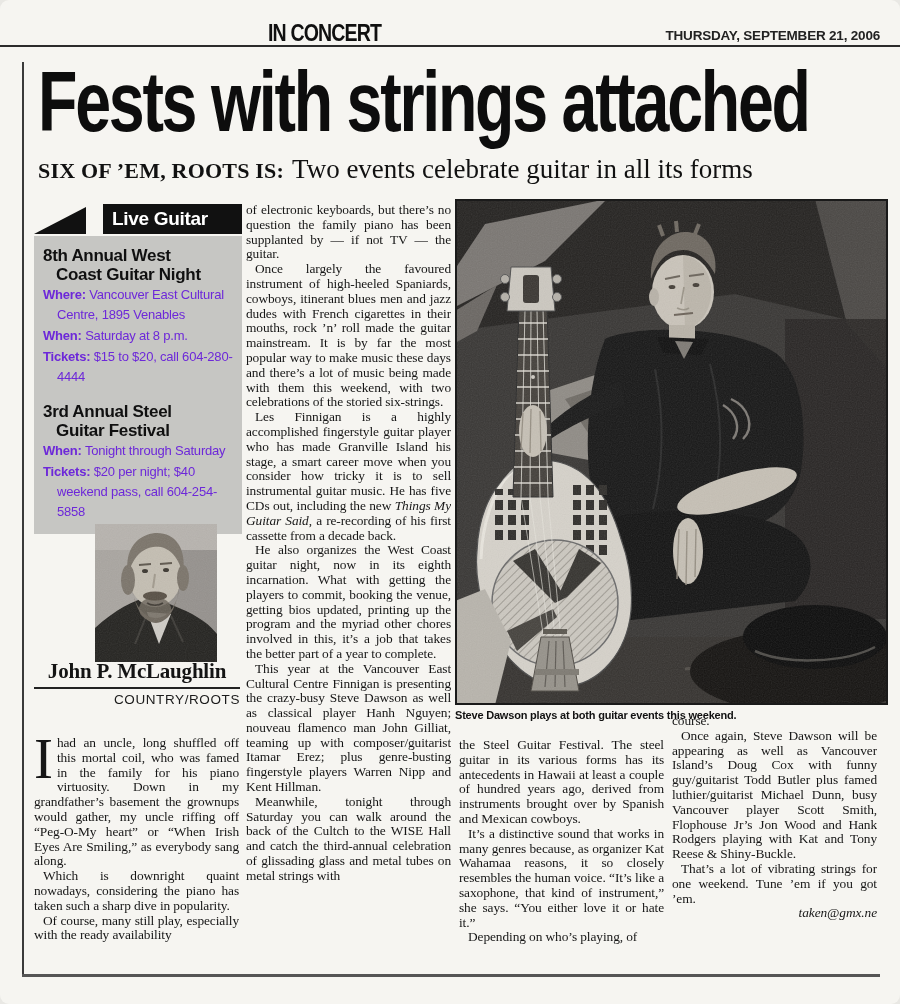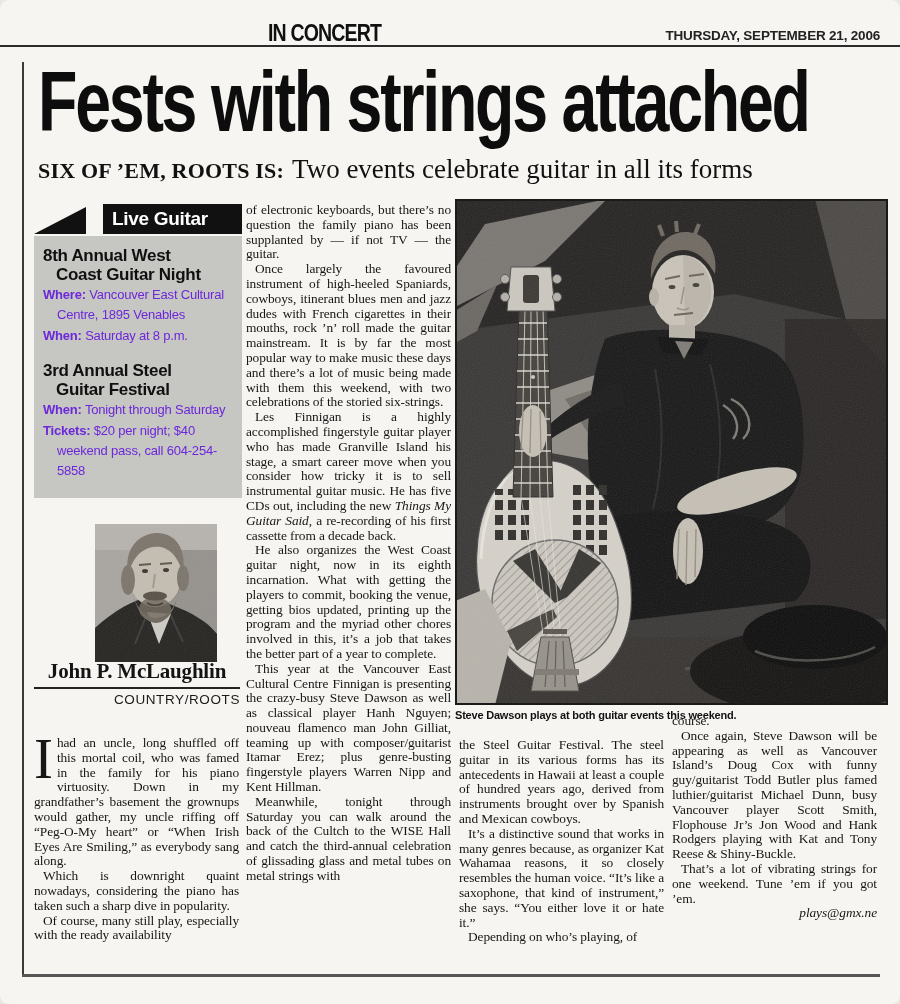--- a/index.html
+++ b/index.html
@@ -116,20 +116,21 @@
       <div class="lg-bar">Live Guitar</div>
     </div>
     <div class="lg-body">
       <div class="lg-event">
         <div class="lg-name">
           <span>8th Annual West</span>
           <span class="l2">Coast Guitar Night</span>
         </div>
         <div class="lg-line"><b>Where:</b> <span>Vancouver East Cultural Centre, 1895 Venables</span></div>
         <div class="lg-line"><b>When:</b> <span>Saturday at 8 p.m.</span></div>
+        <div class="lg-line"><b>Tickets:</b> <span>$15 to $20, call 604-280-4444</span></div>
       </div>
       <div class="lg-event">
         <div class="lg-name">
           <span>3rd Annual Steel</span>
           <span class="l2">Guitar Festival</span>
         </div>
         <div class="lg-line"><b>When:</b> <span>Tonight through Saturday</span></div>
         <div class="lg-line"><b>Tickets:</b> <span>$20 per night; $40 weekend pass, call 604-254-5858</span></div>
       </div>
     </div>
@@ -282,16 +283,16 @@
   <div class="col" id="col3">
     <p class="noindent">the Steel Guitar Festival. The steel guitar in its various forms has its antecedents in Hawaii at least a couple of hundred years ago, derived from instruments brought over by Spanish and Mexican cowboys.</p>
     <p>It’s a distinctive sound that works in many genres because, as organizer Kat Wahamaa reasons, it so closely resembles the human voice. “It’s like a saxophone, that kind of instrument,” she says. “You either love it or hate it.”</p>
     <p>Depending on who’s playing, of</p>
   </div>
 
   <div class="col" id="col4">
     <p class="noindent">course.</p>
     <p>Once again, Steve Dawson will be appearing as well as Vancouver Island’s Doug Cox with funny guy/guitarist Todd Butler plus famed luthier/guitarist Michael Dunn, busy Vancouver player Scott Smith, Flophouse Jr’s Jon Wood and Hank Rodgers playing with Kat and Tony Reese &amp; Shiny-Buckle.</p>
     <p>That’s a lot of vibrating strings for one weekend. Tune ’em if you got ’em.</p>
-    <p class="signoff">plays@gmx.ne</p>
+    <p class="signoff">taken@gmx.ne</p>
   </div>
 
 </div>
 
 </body></html>

